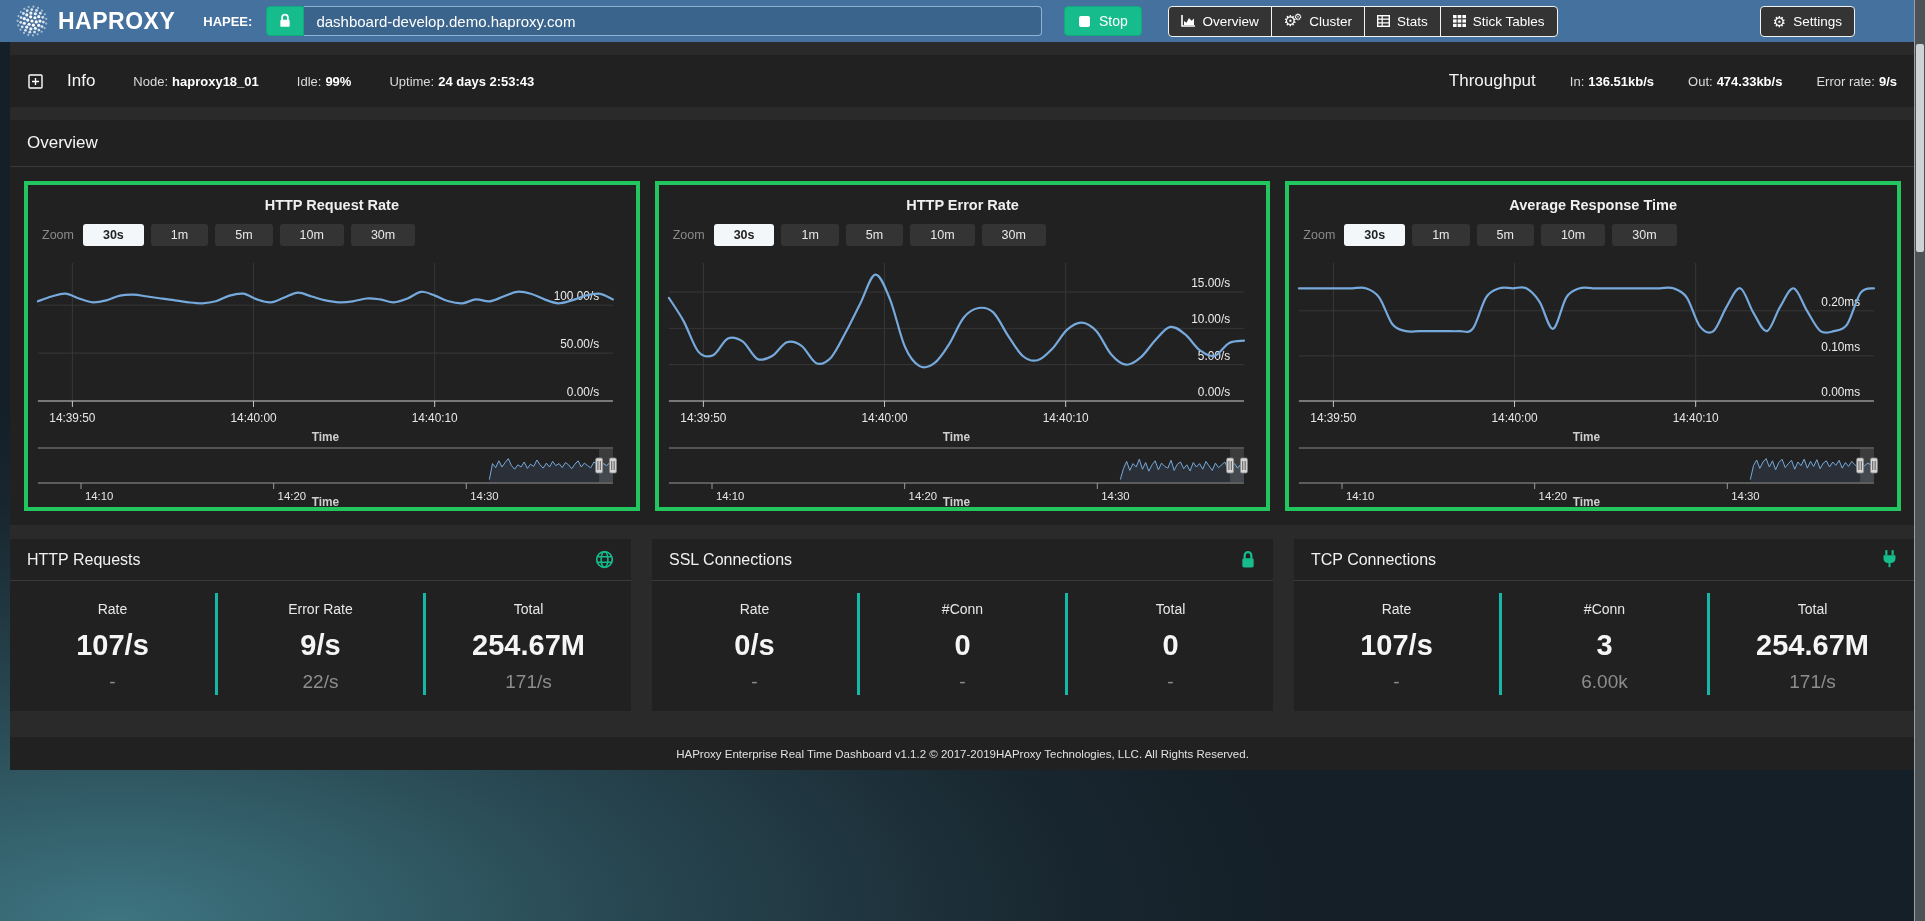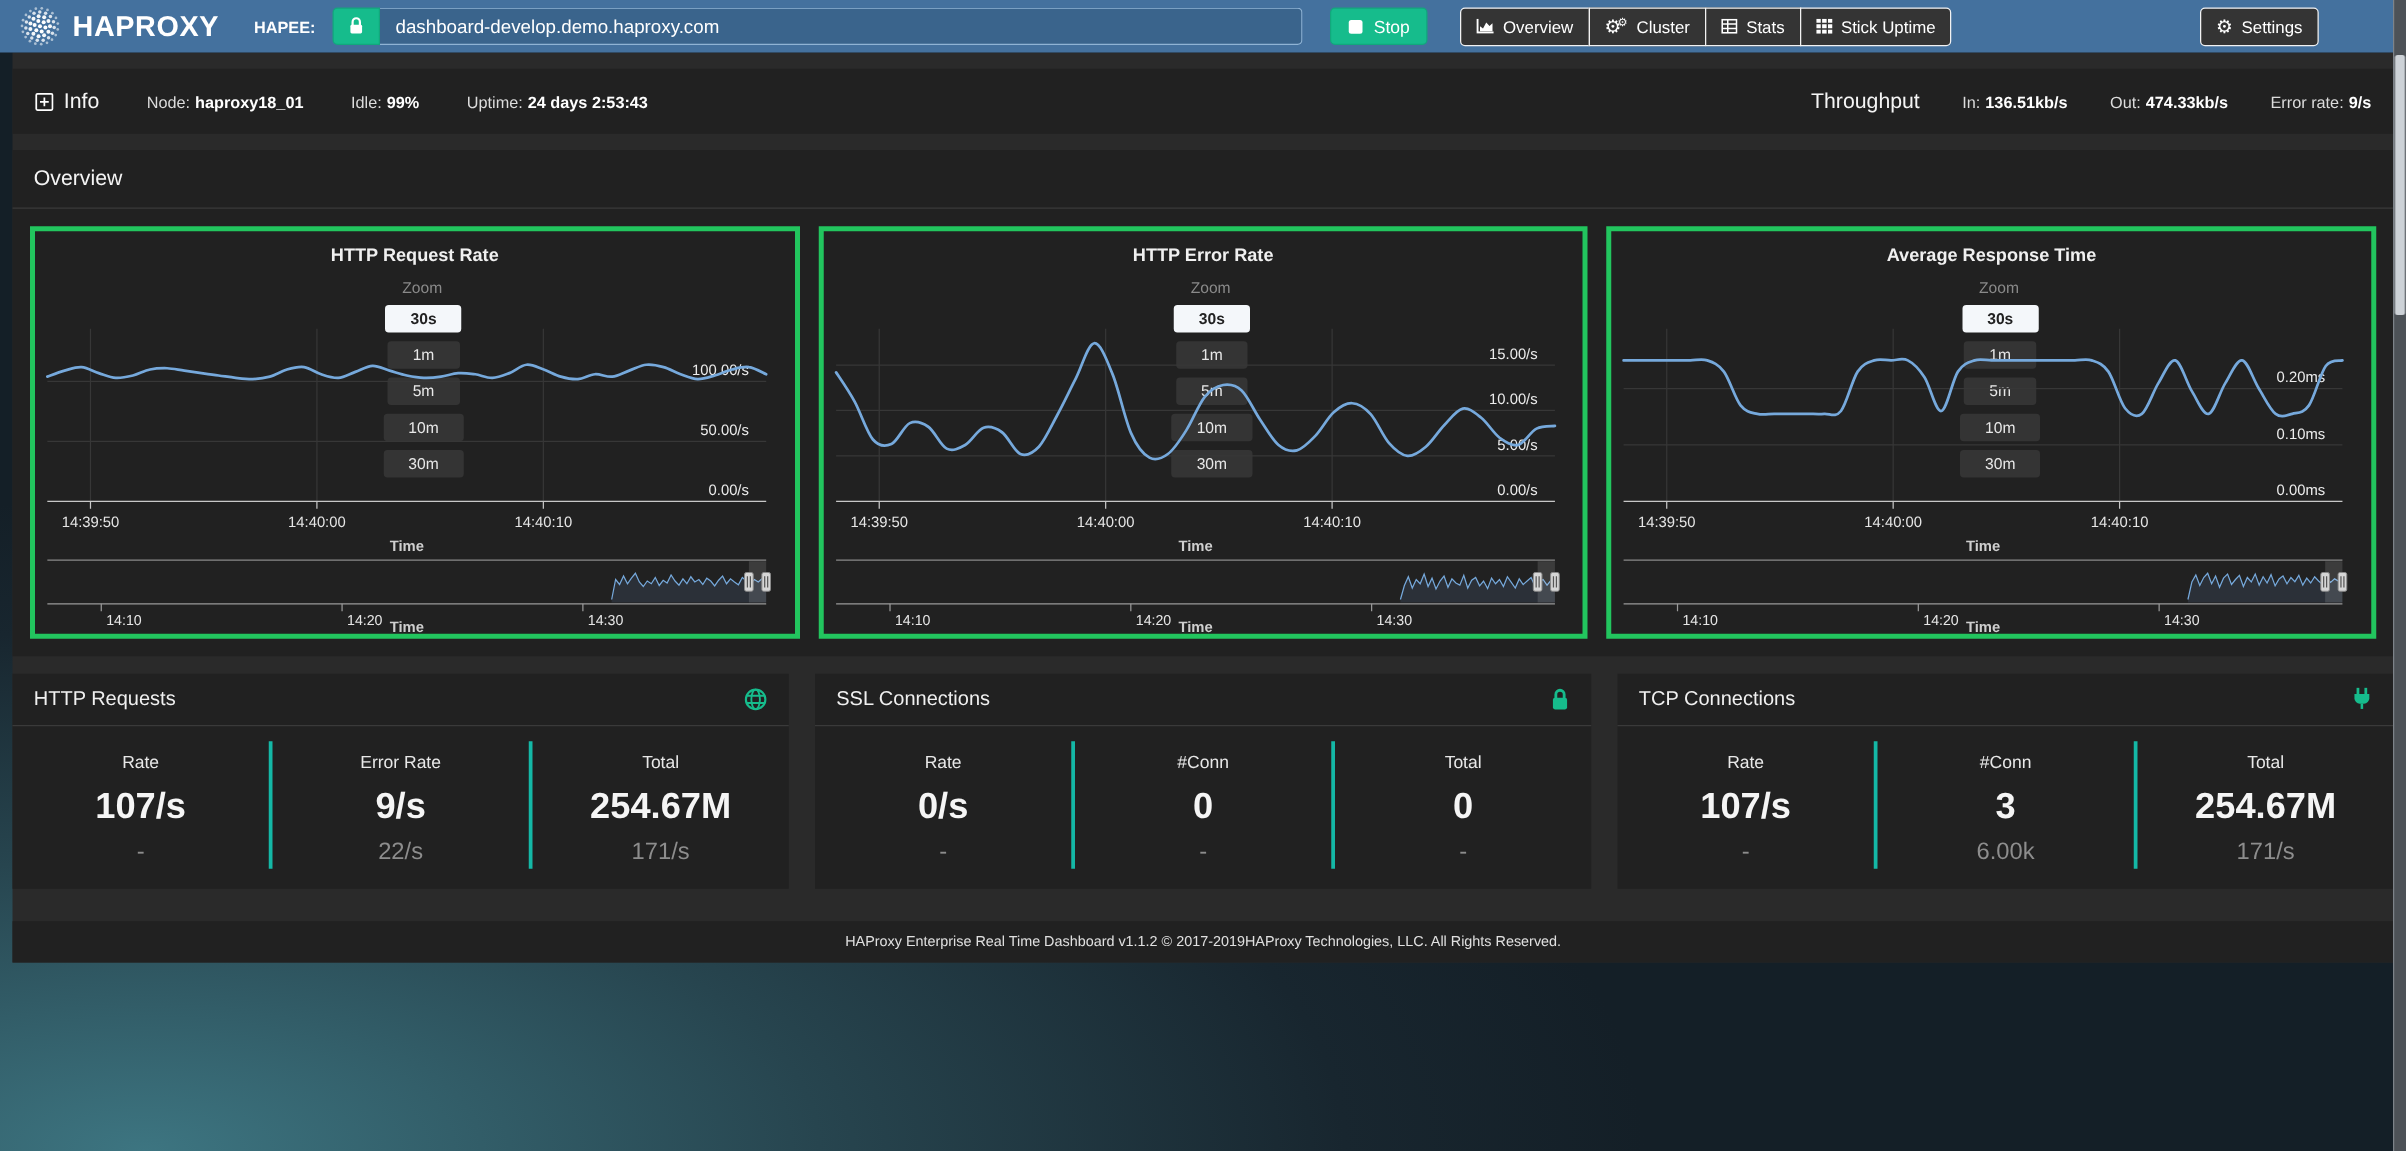--- a/index.html
+++ b/index.html
@@ -51,33 +51,33 @@
 
   
   .main-wrap { margin:0 10px; background:#2a2a2a; padding-top:13px; }
   .section { background:#212121; }
 
   
   .infobar {
     height:52px; display:flex; align-items:center; padding:0 18px; font-size:13px;
   }
   .info-left { display:flex; align-items:center; gap:38px; }
-  .info-title { display:flex; align-items:center; gap:8px; font-size:17px; color:#f5f5f5; cursor:pointer; }
+  .info-title { display:flex; align-items:center; gap:24px; font-size:17px; color:#f5f5f5; cursor:pointer; }
   .kv { color:#dcdcdc; }
   .kv b { color:#fff; margin-left:4px; }
   .info-right { margin-left:auto; display:flex; align-items:center; gap:34px; }
   .throughput-title { font-size:17px; color:#f5f5f5; }
 
   
   .overview-section { margin-top:13px; padding-bottom:14px; }
   .section-header { padding:13px 17px; font-size:17px; color:#f5f5f5; border-bottom:1px solid #3a3a3a; margin-bottom:14px; }
   .panels-row { display:flex; gap:15px; padding:0 14px; }
   .panel { flex:1 1 0; border:4px solid #22c55e; background:#212121; padding-top:8px; min-width:0; }
   .chart-title { text-align:center; font-size:14.5px; font-weight:bold; color:#f0f0f0; margin:4px 0 10px; }
-  .zoom-row { display:flex; align-items:center; gap:7px; margin:0 0 4px 14px; height:24px;flex-direction:column; }
+  .zoom-row { display:flex; align-items:center; gap:7px; margin:0 0 4px 14px; height:24px; }
   .zoom-label { color:#8a8a8a; font-size:12.5px; margin-right:2px; }
   .zbtn {
     background:#343434; color:#e8e8e8; border:none; border-radius:3px; font-size:12.5px;
     padding:4px 20px; cursor:pointer; font-family:inherit;
   }
   .zbtn.active { background:#f4f7fa; color:#222; font-weight:bold; }
   svg.main-chart { display:block; width:100%; height:196px; }
   svg.nav-chart  { display:block; width:100%; height:60px; }
 
   
@@ -210,21 +210,21 @@
             <rect x="4.7" y="0" width="3.6" height="3.2"></rect>
             <rect x="9.4" y="0" width="3.6" height="3.2"></rect>
           <rect x="0" y="4.4" width="3.6" height="3.2"></rect>
             <rect x="4.7" y="4.4" width="3.6" height="3.2"></rect>
             <rect x="9.4" y="4.4" width="3.6" height="3.2"></rect>
           <rect x="0" y="8.8" width="3.6" height="3.2"></rect>
             <rect x="4.7" y="8.8" width="3.6" height="3.2"></rect>
             <rect x="9.4" y="8.8" width="3.6" height="3.2"></rect>
         </g>
       </svg>
-      <span>Stick Uptime</span>
+      <span>Stick Tables</span>
     </button>
   </div>
   <button class="settings-btn">
     <span class="gear-glyph">⚙</span>
     <span>Settings</span>
   </button>
 </nav>
 
 <div class="main-wrap">
 

